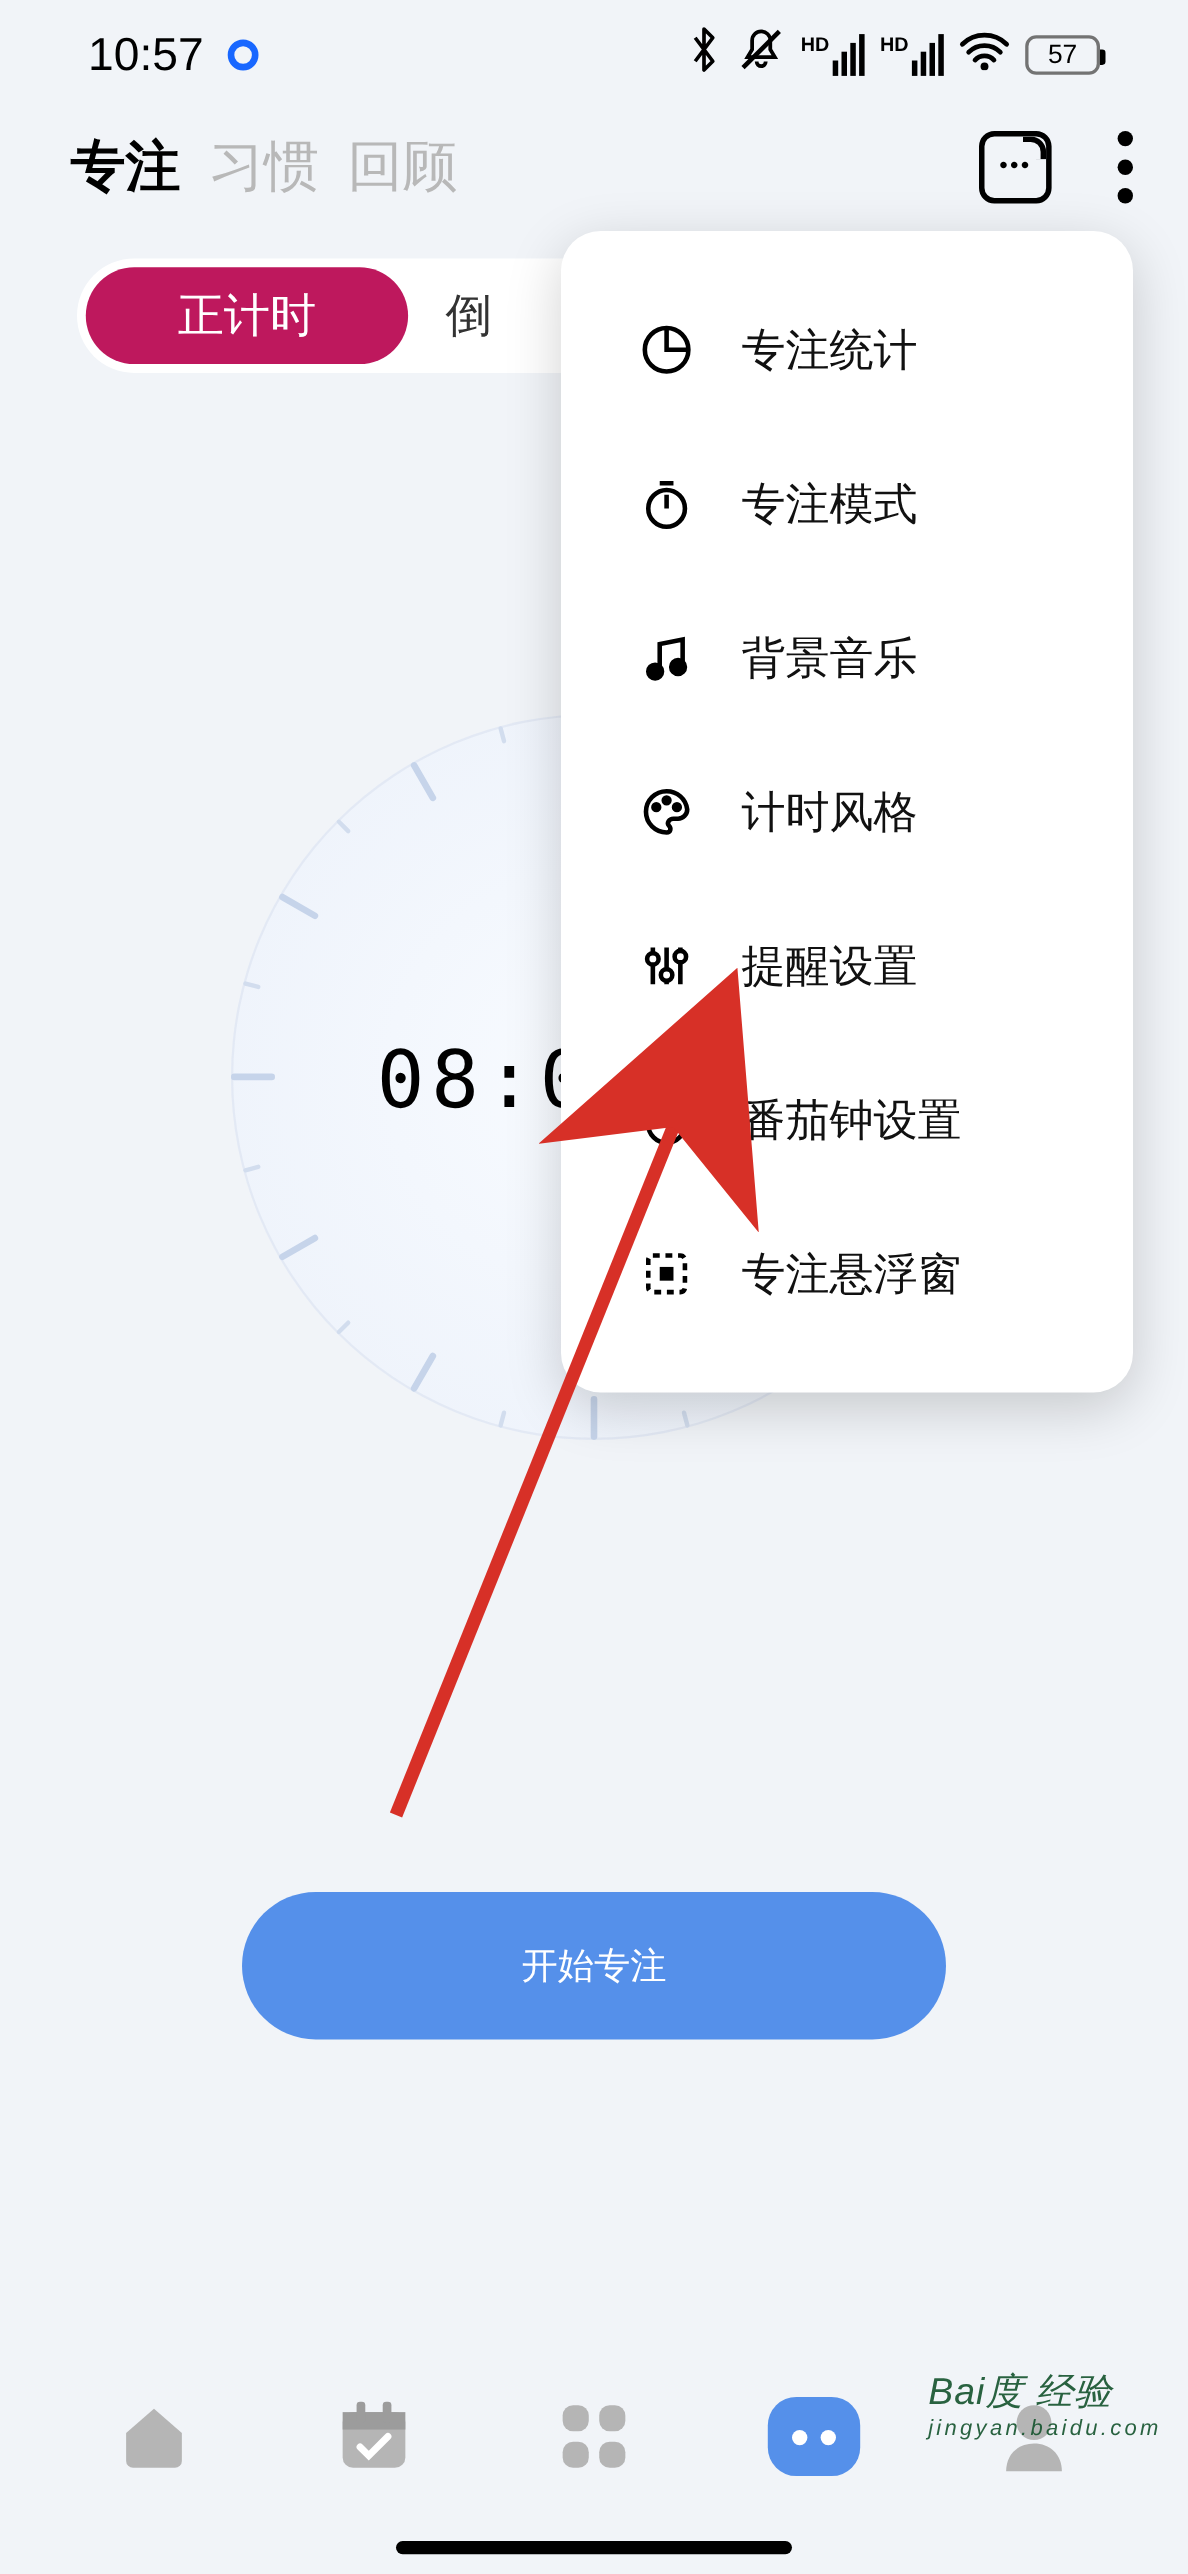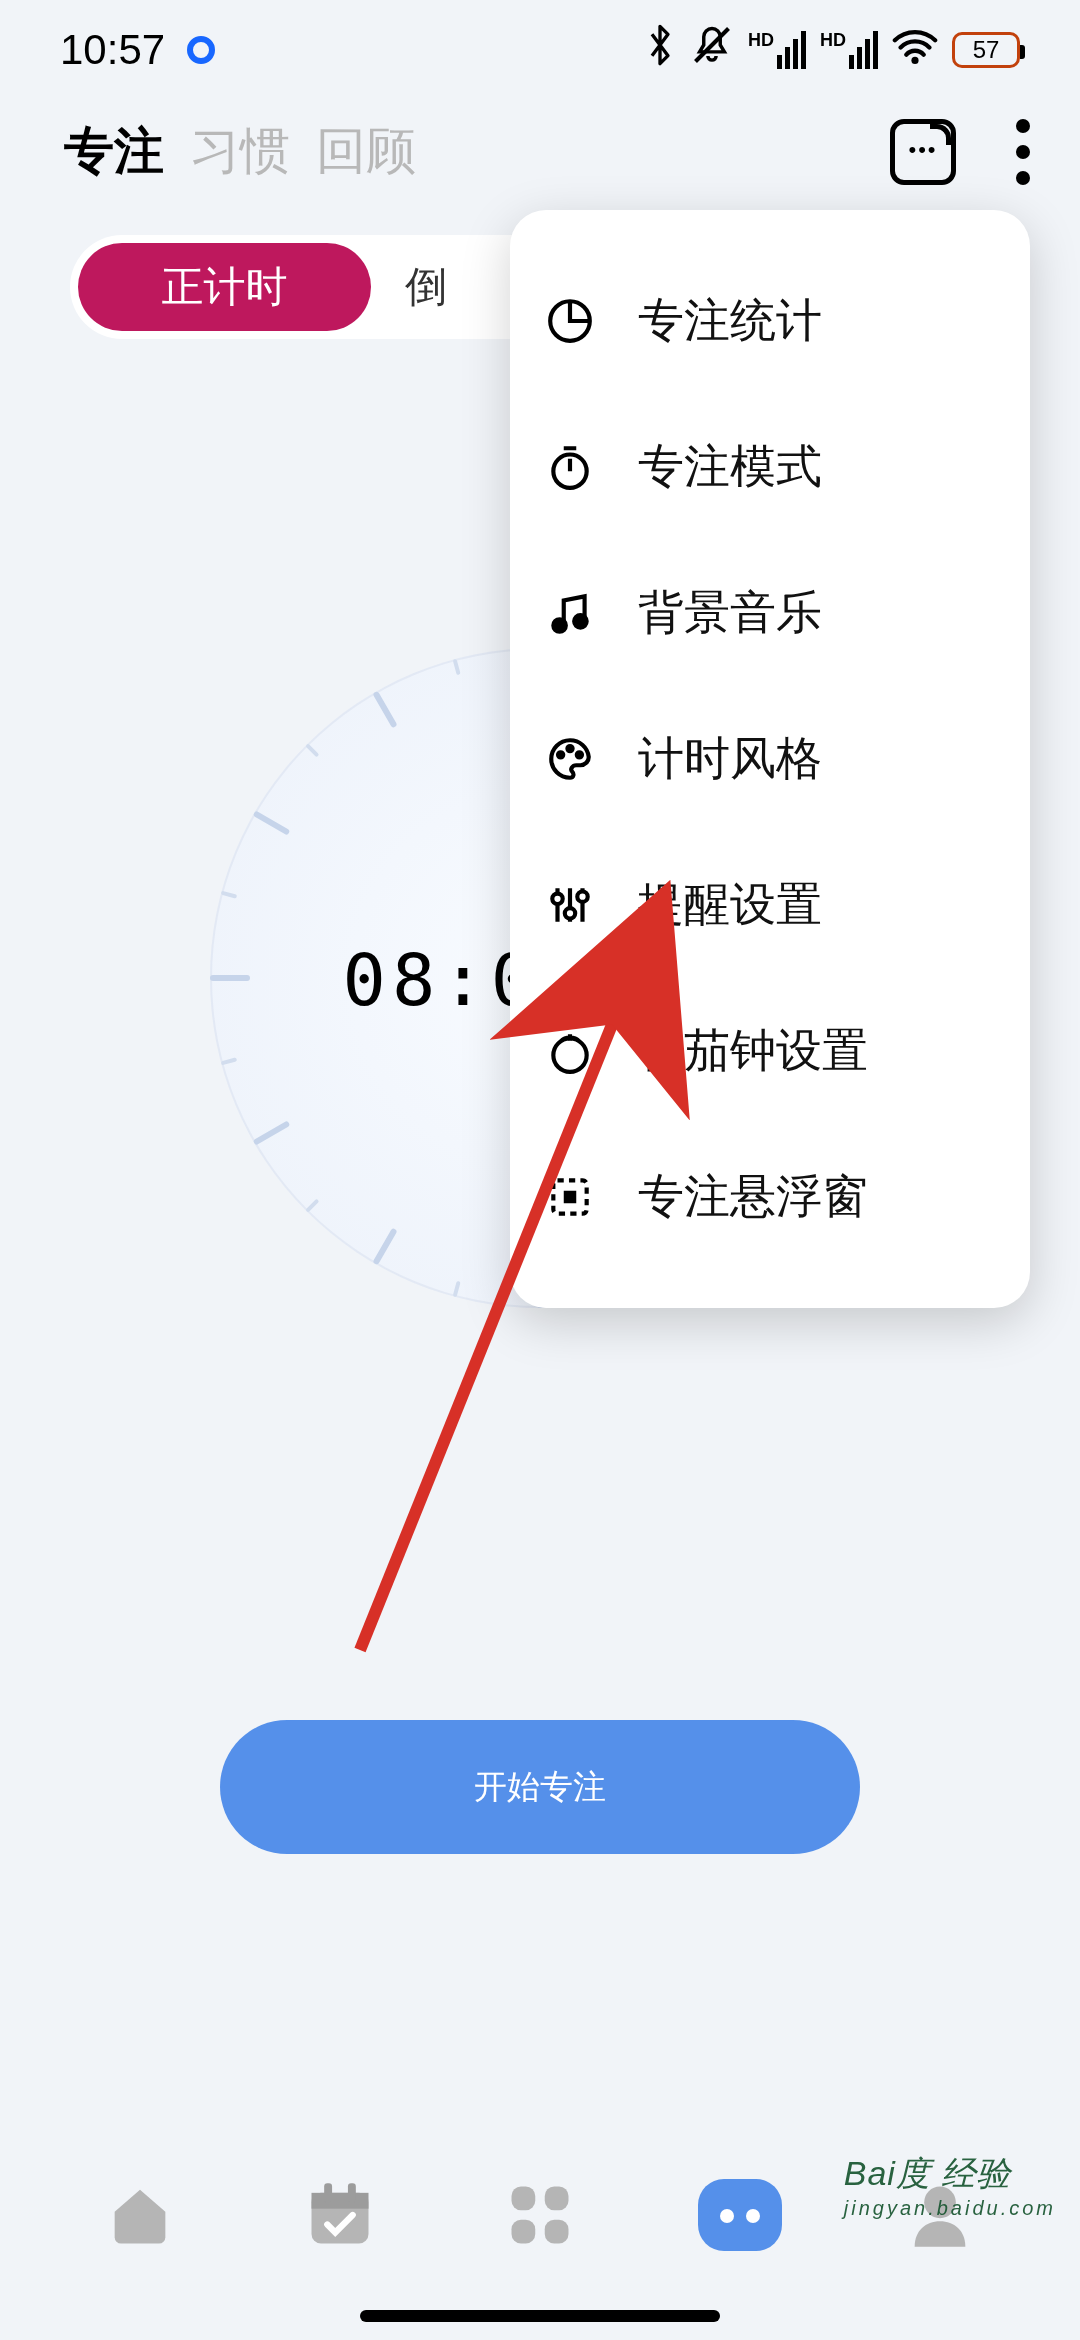--- a/index.html
+++ b/index.html
@@ -6,27 +6,27 @@
 body {
   width:1080px; height:2340px;
   background:#f1f4f8;
   font-family:-apple-system,"PingFang SC","Segoe UI",sans-serif;
   position:relative; overflow:hidden;
 }
 
 
 .status-bar{
   height:100px; display:flex; align-items:center; justify-content:space-between;
-  padding:0 60px; font-size:42px; font-weight:500; color:#000;
+  padding:0 80px; font-size:42px; font-weight:500; color:#000;
 }
 .status-left{ display:flex; align-items:center; gap:22px; }
 .status-right{ display:flex; align-items:center; gap:14px; }
 .ring-icon{ width:28px; height:28px; border:6px solid #1867ff; border-radius:50%; }
 .battery-box{
-  width:68px; height:36px; border:3px solid #c2410c; border-radius:10px;
+  width:68px; height:36px; border:3px solid #737373; border-radius:10px;
   display:flex; align-items:center; justify-content:center; font-size:24px;
   position:relative;
 }
 .battery-box::after{
   content:""; position:absolute; right:-8px; top:10px; width:5px; height:14px;
   background:#000; border-radius:0 3px 3px 0;
 }
 
 
 .header{
@@ -119,22 +119,22 @@
   width:360px; height:12px; background:#000; border-radius:6px;
 }
 
 
 .menu{
   position:absolute; top:210px; right:50px; width:520px; background:#fff;
   border-radius:36px; box-shadow:0 14px 50px rgba(0,0,0,.18);
   padding:38px 0;
 }
 .menu-item{
-  display:flex; align-items:center; gap:40px; padding:42px 32px;
-  font-size:46px; color:#111;
+  display:flex; align-items:center; gap:40px; padding:42px 68px;
+  font-size:40px; color:#111;
 }
 .menu-item .mi-icon{
   width:56px; height:56px; display:flex; align-items:center; justify-content:center;
   color:#000;
 }
 .menu-item .mi-icon svg{ width:50px; height:50px; stroke:#000; stroke-width:4; fill:none; }
 
 
 .arrow{
   position:absolute; pointer-events:none;

